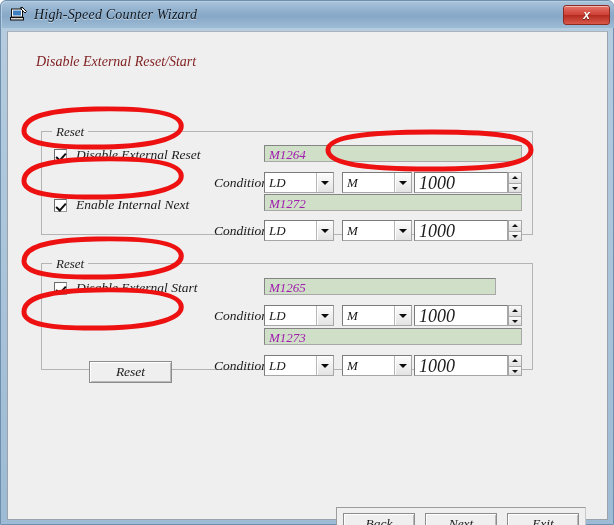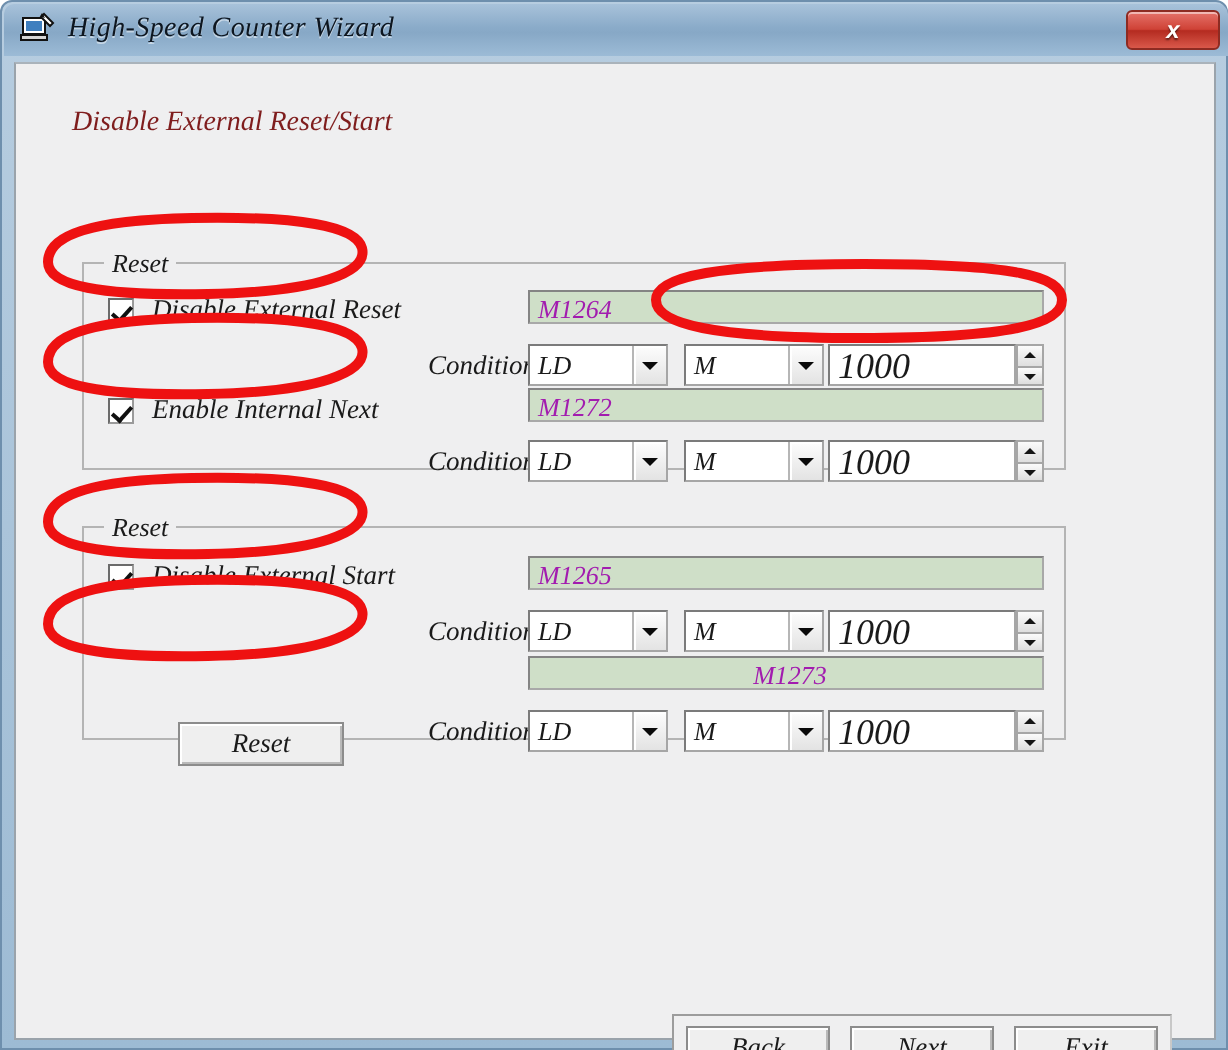--- a/index.html
+++ b/index.html
@@ -256,38 +256,38 @@
     </fieldset>
 
     <fieldset class="group" id="groupStart">
 
       <span class="glegend">Reset</span>
 
       <div class="cbrow" style="left:12px;top:16px;">
         <span class="cbox checked"></span>
         <span class="cblabel">Disable External Start</span>
       </div>
-      <div class="greenfield" style="left:222px;top:14px;width:258px;height:17px;">M1265</div>
+      <div class="greenfield" style="left:222px;top:14px;width:232px;height:17px;">M1265</div>
 
       <div class="condlabel" style="left:172px;top:44px;">Condition</div>
       <div class="combo" style="left:222px;top:41px;width:70px;height:21px;">
         <span class="ctext">LD</span>
         <span class="cbtn"></span>
       </div>
       <div class="combo" style="left:300px;top:41px;width:70px;height:21px;">
         <span class="ctext">M</span>
         <span class="cbtn"></span>
       </div>
       <div class="numbox" style="left:372px;top:41px;width:94px;height:21px;">1000</div>
       <div class="spin" style="left:466px;top:41px;width:14px;height:21px;">
         <div class="up"></div>
         <div class="dn"></div>
       </div>
 
-      <div class="greenfield" style="left:222px;top:64px;width:258px;height:17px;text-align:center;">M1273</div>
+      <div class="greenfield" style="left:222px;top:64px;width:258px;height:17px;">M1273</div>
 
       <div class="condlabel" style="left:172px;top:94px;">Condition</div>
       <div class="combo" style="left:222px;top:91px;width:70px;height:21px;">
         <span class="ctext">LD</span>
         <span class="cbtn"></span>
       </div>
       <div class="combo" style="left:300px;top:91px;width:70px;height:21px;">
         <span class="ctext">M</span>
         <span class="cbtn"></span>
       </div>

